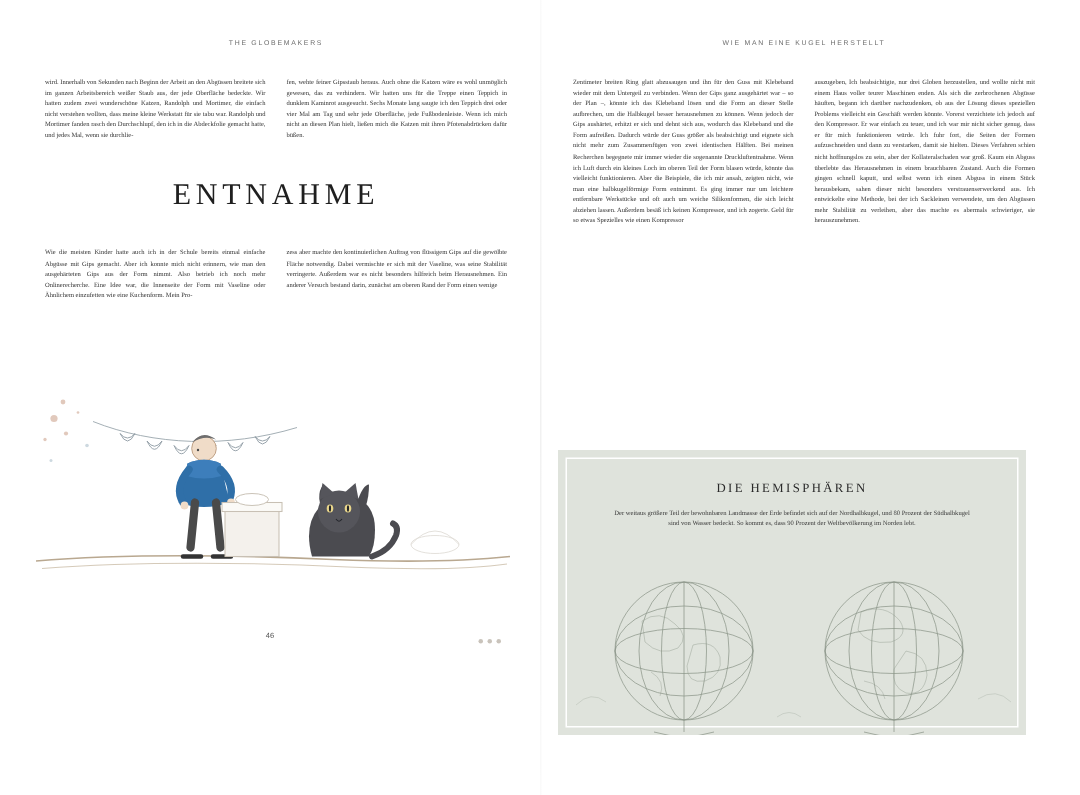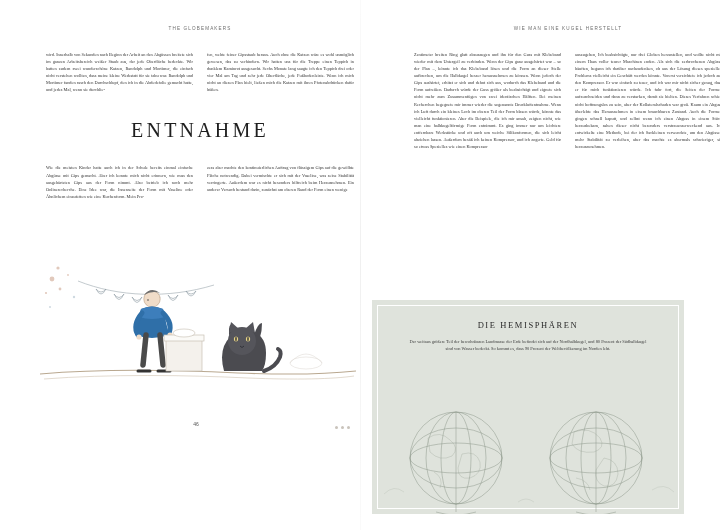--- a/index.html
+++ b/index.html
@@ -18,21 +18,20 @@
   .spread {
     position: absolute;
     inset: 0;
     display: flex;
   }
   .page {
     position: relative;
     width: 360px;
     height: 445px;
     box-sizing: border-box;
-    margin-left: 16px;
   }
   .page-left  { padding: 26px 22px 20px 30px; }
   .page-right { padding: 26px 30px 20px 22px; }
 
   .running-head {
     text-align: center;
     font-size: 4.6px;
     letter-spacing: 1.15px;
     color: #6d6d6d;
     text-transform: uppercase;
@@ -75,21 +74,21 @@
     height: 150px;
   }
   .illus svg { display: block; }
 
   
   .infobox {
     position: absolute;
     left: 372px;
     top: 300px;
     width: 312px;
-    height: 214px;
+    height: 190px;
     background: #dfe3dc;
     box-sizing: border-box;
     padding: 14px 20px 0 20px;
     overflow: hidden;
   }
   .infobox-inner {
     position: absolute;
     inset: 5px;
     border: 0.7px solid #ffffff;
     pointer-events: none;

